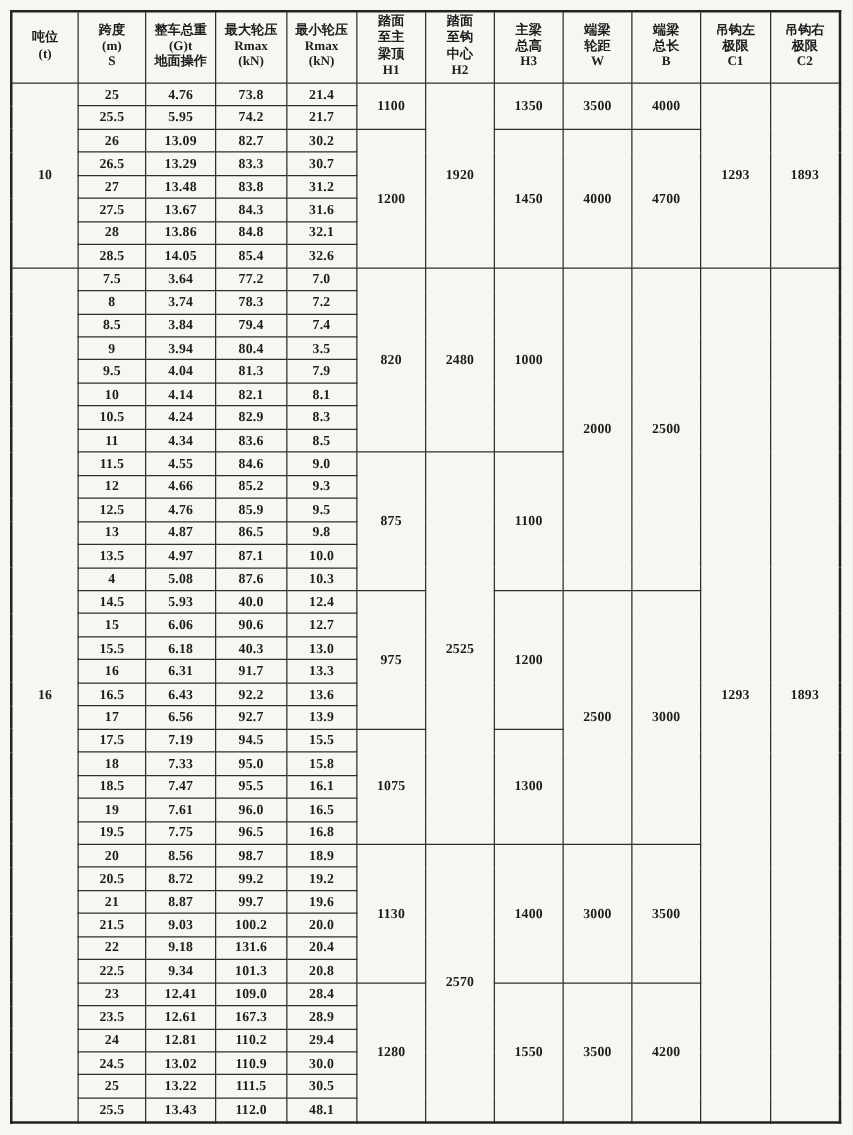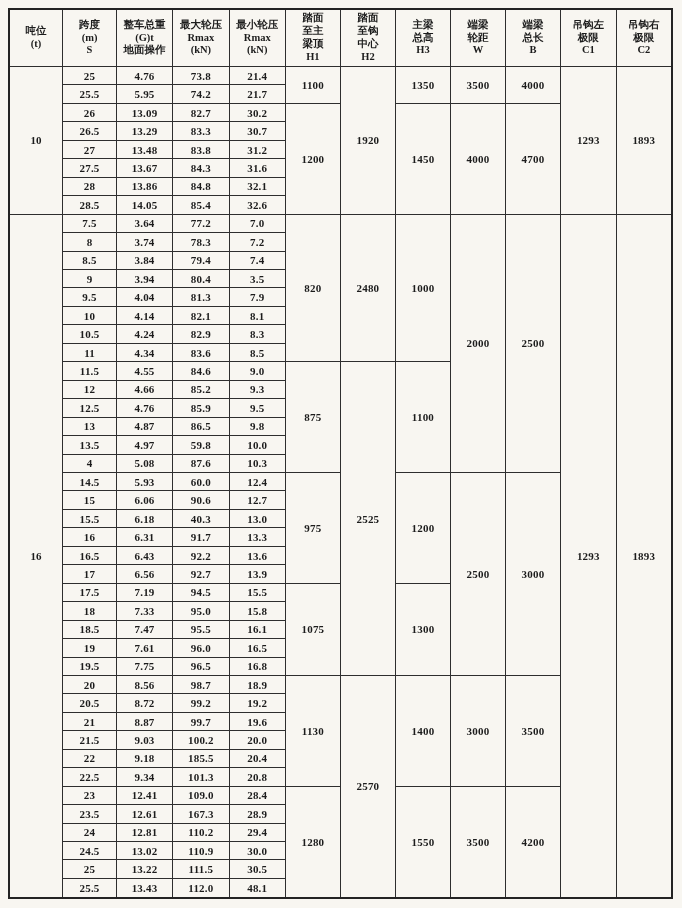--- a/index.html
+++ b/index.html
@@ -274,33 +274,33 @@
         </tr>
         <tr>
           <td>13</td>
           <td>4.87</td>
           <td>86.5</td>
           <td>9.8</td>
         </tr>
         <tr>
           <td>13.5</td>
           <td>4.97</td>
-          <td>59.8</td>
+          <td>87.1</td>
           <td>10.0</td>
         </tr>
         <tr>
           <td>4</td>
           <td>5.08</td>
           <td>87.6</td>
           <td>10.3</td>
         </tr>
         <tr>
           <td>14.5</td>
           <td>5.93</td>
-          <td>60.0</td>
+          <td>40.0</td>
           <td>12.4</td>
           <td rowspan="6">975</td>
           <td rowspan="6">1200</td>
           <td rowspan="11">2500</td>
           <td rowspan="11">3000</td>
         </tr>
         <tr>
           <td>15</td>
           <td>6.06</td>
           <td>90.6</td>
@@ -387,21 +387,21 @@
         </tr>
         <tr>
           <td>21.5</td>
           <td>9.03</td>
           <td>100.2</td>
           <td>20.0</td>
         </tr>
         <tr>
           <td>22</td>
           <td>9.18</td>
-          <td>185.5</td>
+          <td>131.6</td>
           <td>20.4</td>
         </tr>
         <tr>
           <td>22.5</td>
           <td>9.34</td>
           <td>101.3</td>
           <td>20.8</td>
         </tr>
         <tr>
           <td>23</td>

